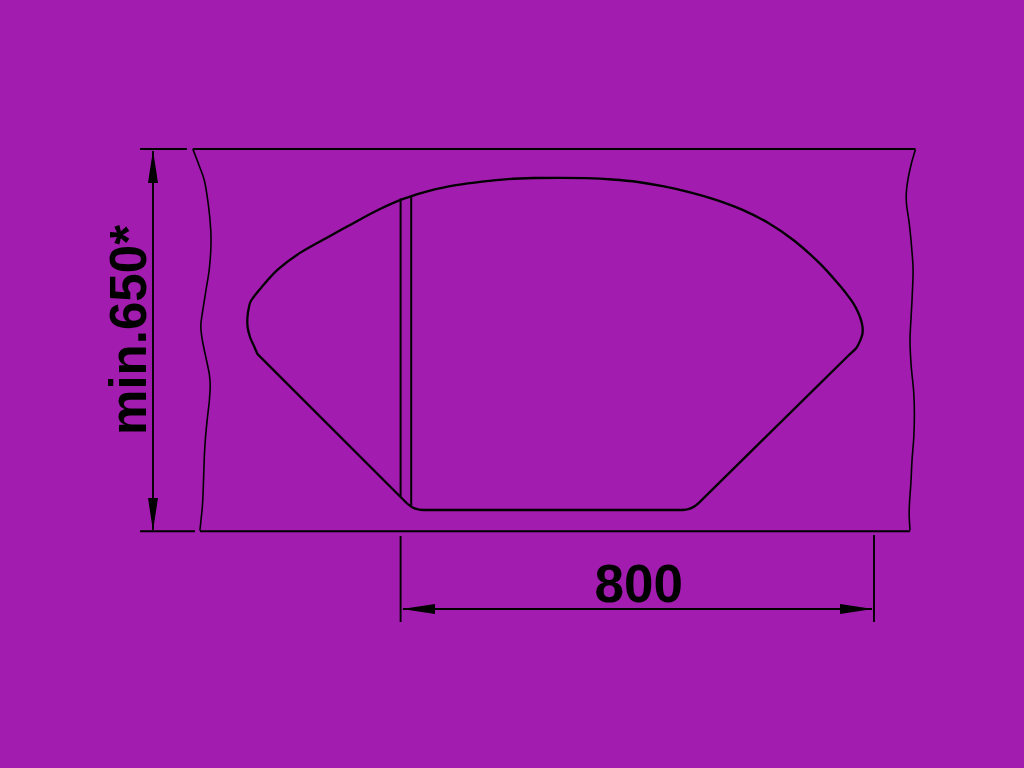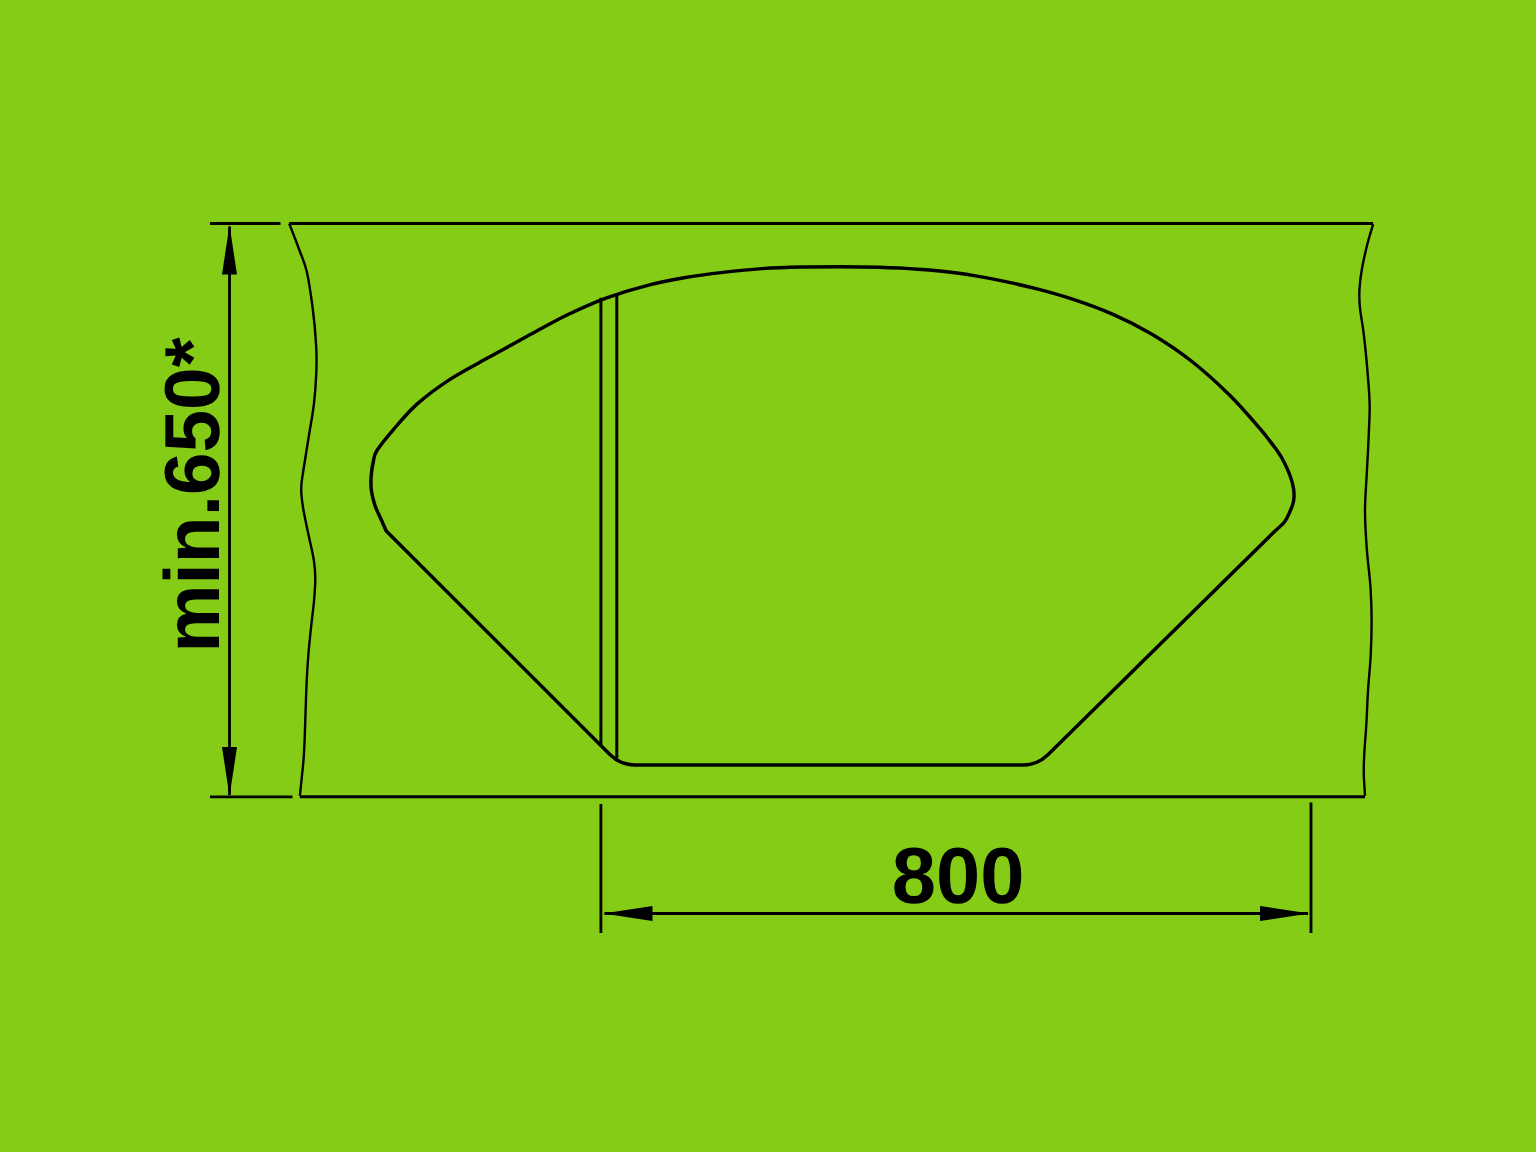--- a/index.html
+++ b/index.html
@@ -1,16 +1,16 @@
 <!DOCTYPE html>
 <html><head>
 <meta charset="utf-8">
 <style>
   html,body{margin:0;padding:0;background:#ffffff;}
-  .wrap{width:1024px;height:768px;position:relative;background:#84cc16;overflow:hidden;}
+  .wrap{width:1024px;height:768px;position:relative;background:#a21caf;overflow:hidden;}
   svg{position:absolute;top:0;left:0;}
   text{font-family:"Liberation Sans", sans-serif;font-weight:bold;fill:#000;}
 </style>
 </head>
 <body>
 <div class="wrap">
 <svg width="1024" height="768" viewBox="0 0 1024 768">
 
   <line x1="192.8" y1="149" x2="915.4" y2="149" stroke="#000" stroke-width="2"></line>
 

